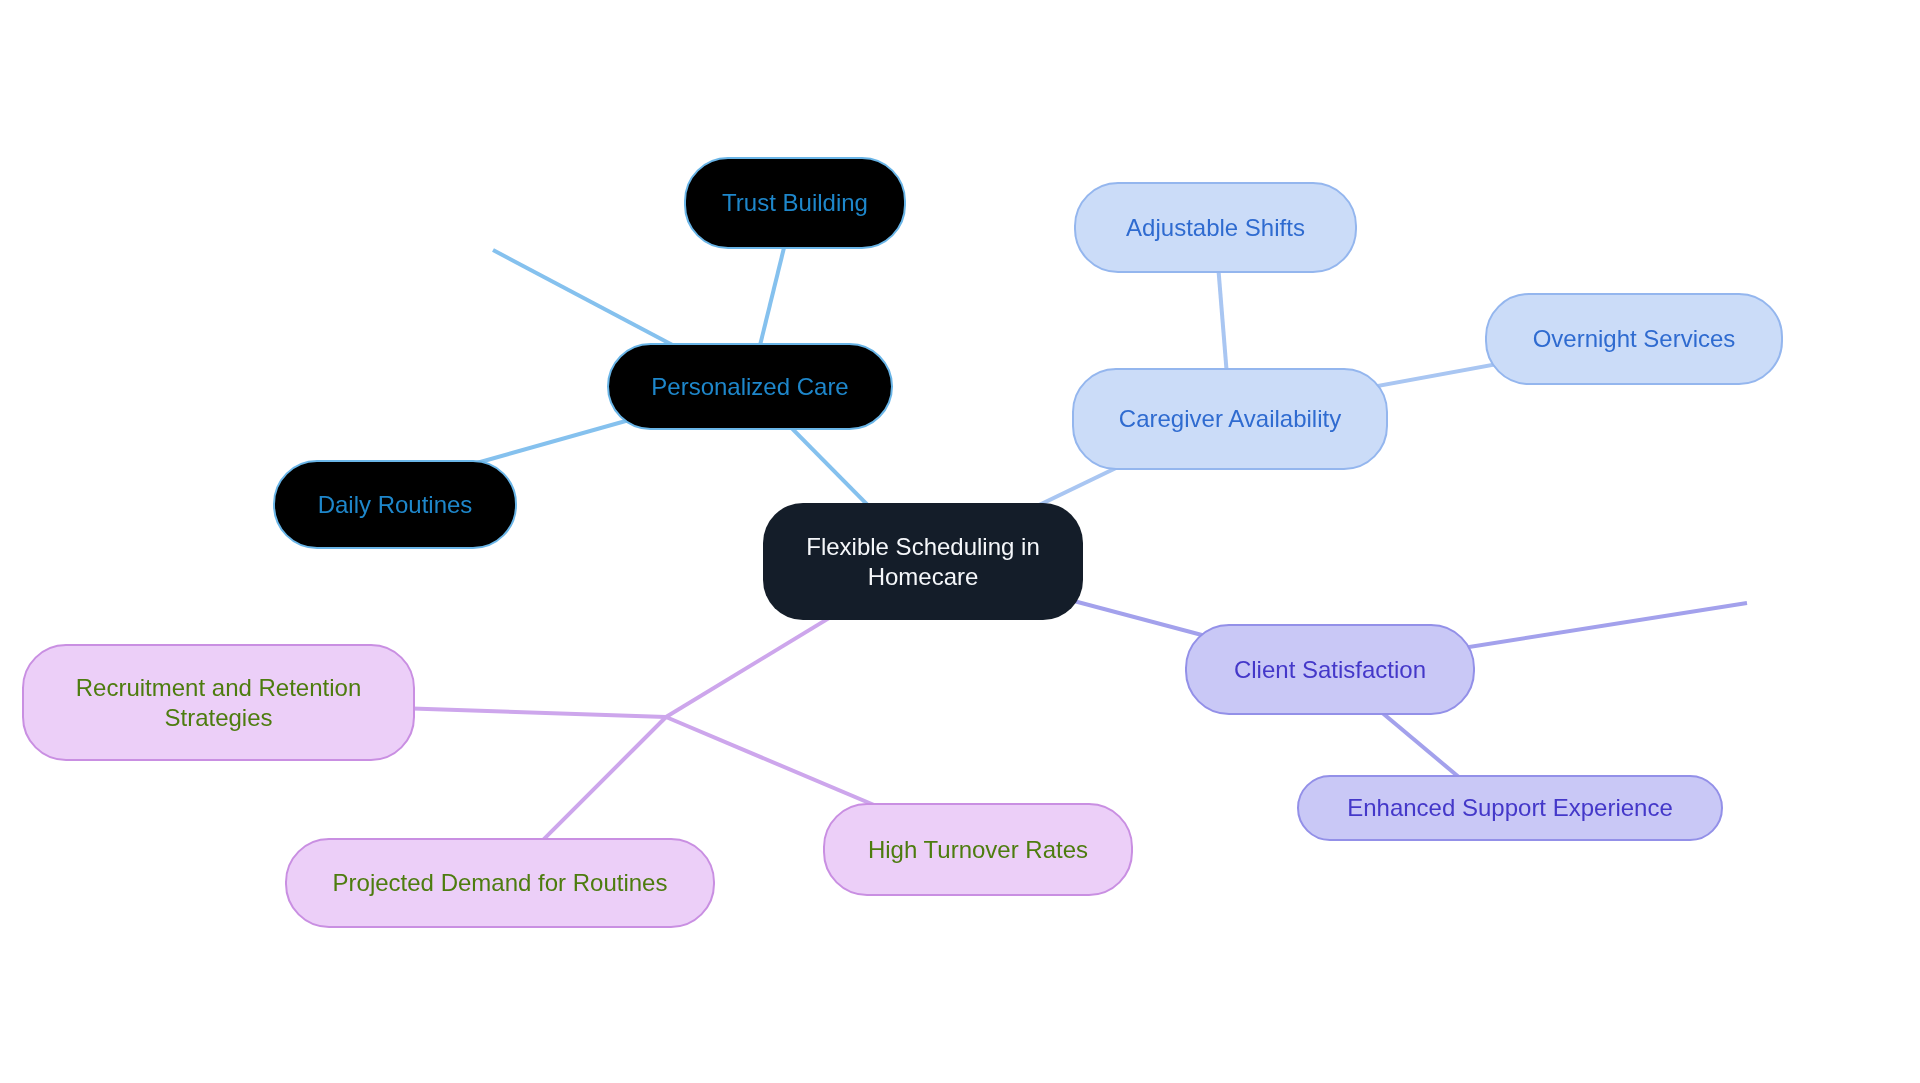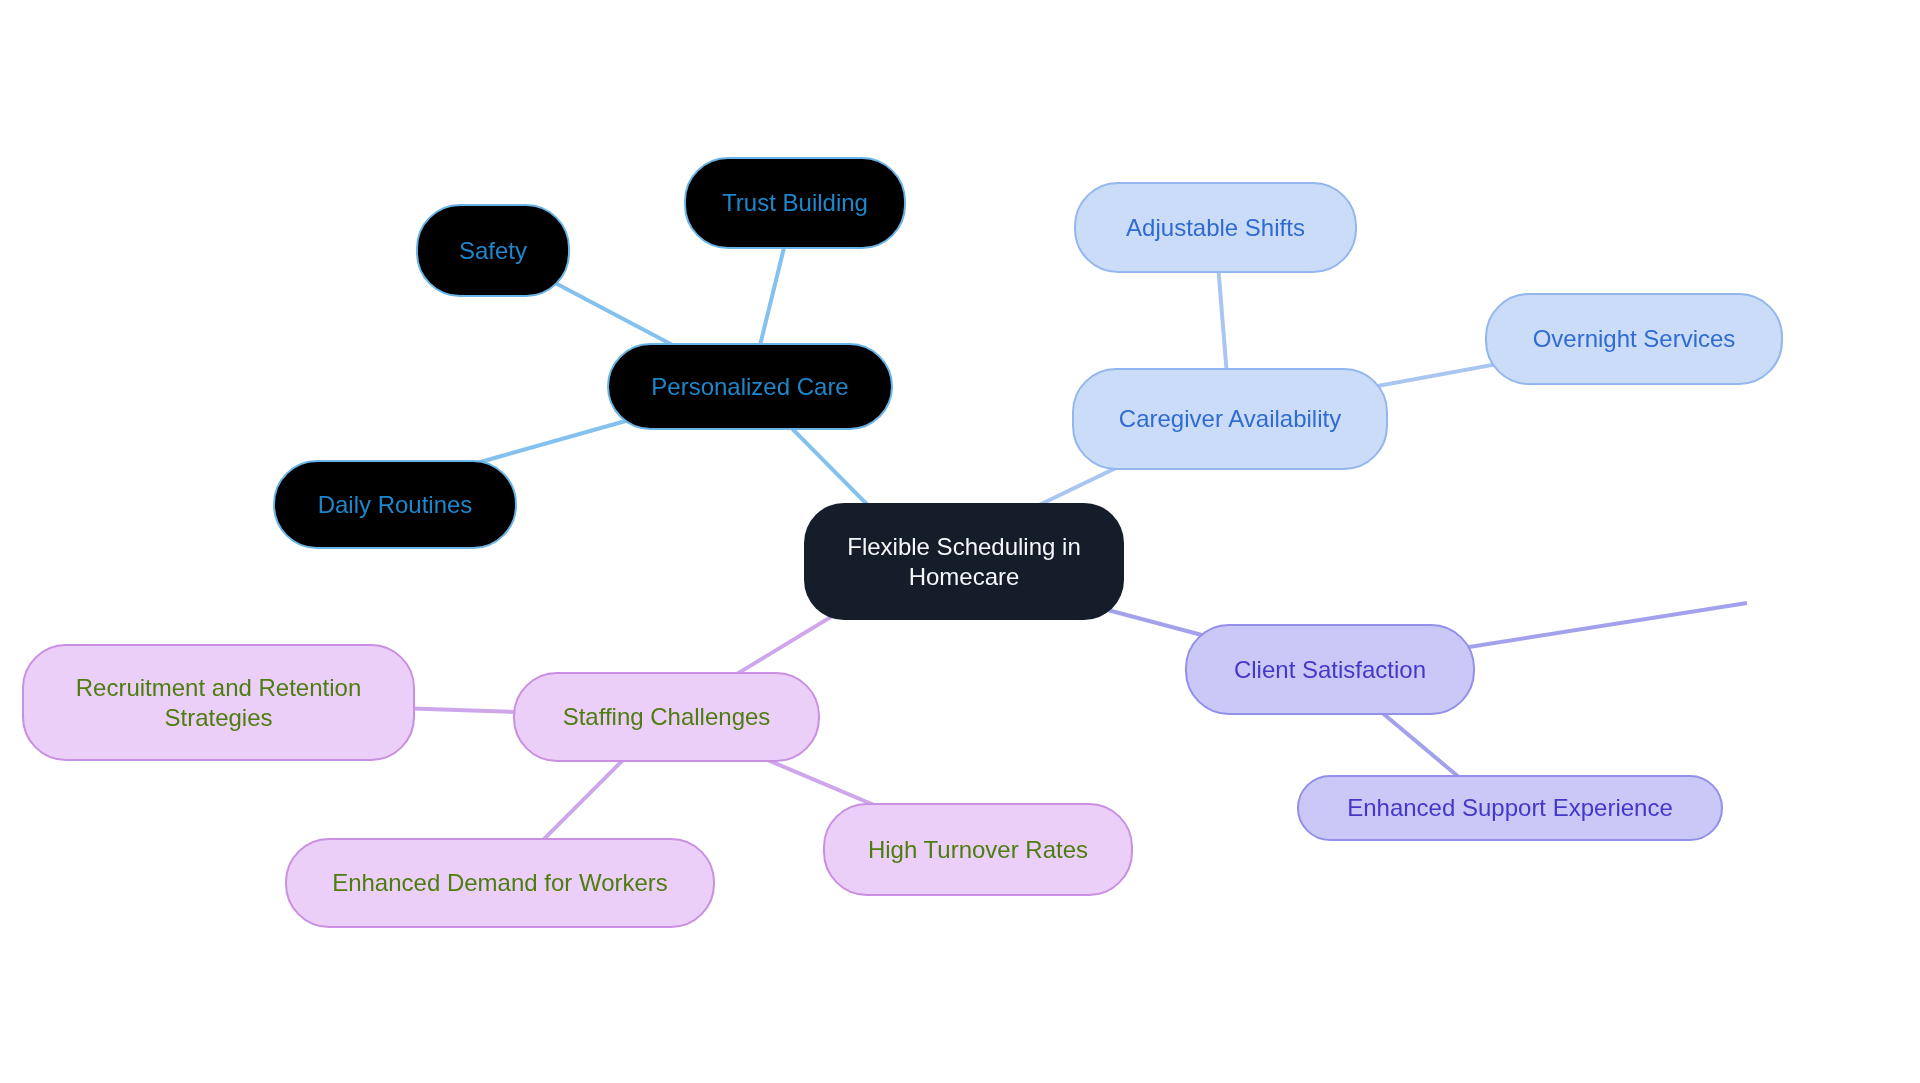--- a/index.html
+++ b/index.html
@@ -37,21 +37,20 @@
     border: 2px solid transparent;
     cursor: pointer;
     user-select: none;
   }
   .node-root {
     background: #141d29;
     color: #f5f7fa;
     border: none;
     border-radius: 40px;
     font-size: 24px;
-    margin-left: 41px;
   }
   .b-blue {
     background: #000000;
     border-color: #6ab5e7;
     color: #1e87cb;
   }
   .b-peri {
     background: #cbdcf8;
     border-color: #94b6ee;
     color: #2f6bd0;
@@ -89,29 +88,27 @@
 
     <line x1="923" y1="561" x2="666" y2="717" stroke="#cda6ec" stroke-width="4"></line>
     <line x1="666" y1="717" x2="218" y2="702" stroke="#cda6ec" stroke-width="4"></line>
     <line x1="666" y1="717" x2="500" y2="883" stroke="#cda6ec" stroke-width="4"></line>
     <line x1="666" y1="717" x2="978" y2="849" stroke="#cda6ec" stroke-width="4"></line>
   </svg>
 
   <div class="node node-root" style="left:763px; top:503px; width:320px; height:117px;">Flexible Scheduling in Homecare</div>
 
   <div class="node b-blue" style="left:607px; top:343px; width:286px; height:87px;">Personalized Care</div>
-  <div class="node b-blue" style="left:416px; top:204px; width:154px; height:93px;">Safety</div>
   <div class="node b-blue" style="left:684px; top:157px; width:222px; height:92px;">Trust Building</div>
   <div class="node b-blue" style="left:273px; top:460px; width:244px; height:89px;">Daily Routines</div>
 
   <div class="node b-peri" style="left:1072px; top:368px; width:316px; height:102px;">Caregiver Availability</div>
   <div class="node b-peri" style="left:1074px; top:182px; width:283px; height:91px;">Adjustable Shifts</div>
   <div class="node b-peri" style="left:1485px; top:293px; width:298px; height:92px;">Overnight Services</div>
 
   <div class="node b-lav" style="left:1185px; top:624px; width:290px; height:91px;">Client Satisfaction</div>
   <div class="node b-lav" style="left:1297px; top:775px; width:426px; height:66px;">Enhanced Support Experience</div>
 
-  <div class="node b-orchid" style="left:513px; top:672px; width:307px; height:90px;">Staffing Challenges</div>
   <div class="node b-orchid" style="left:22px; top:644px; width:393px; height:117px;">Recruitment and Retention Strategies</div>
-  <div class="node b-orchid" style="left:285px; top:838px; width:430px; height:90px;">Enhanced Demand for Workers</div>
+  <div class="node b-orchid" style="left:285px; top:838px; width:430px; height:90px;">Projected Demand for Routines</div>
   <div class="node b-orchid" style="left:823px; top:803px; width:310px; height:93px;">High Turnover Rates</div>
 
 </div>
 
 </body></html>

